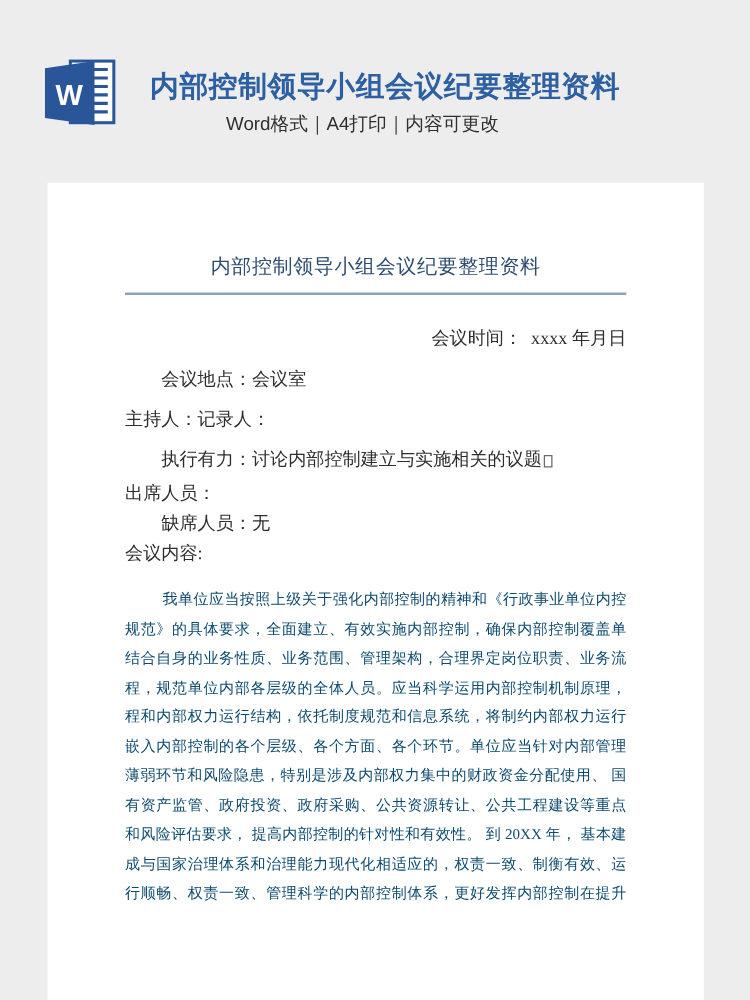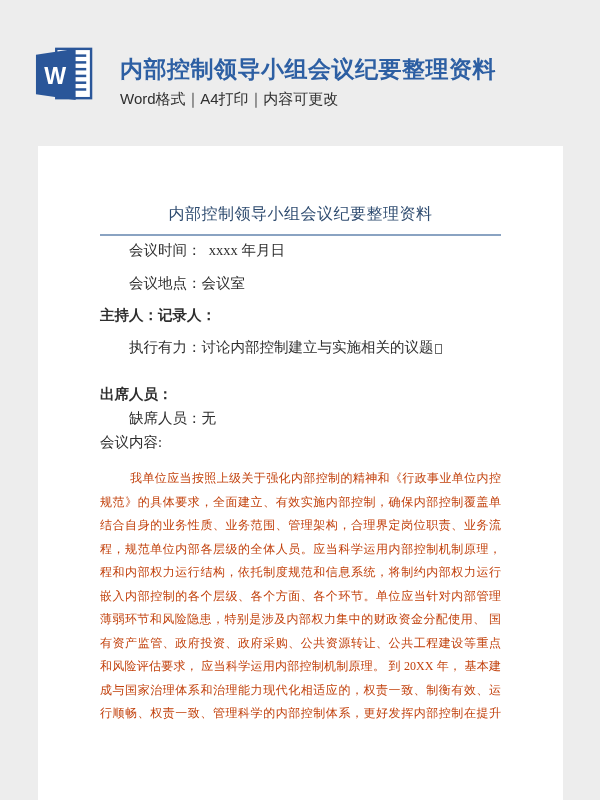--- a/index.html
+++ b/index.html
@@ -39,21 +39,21 @@
     color: #2d5fa3;
     letter-spacing: 0.5px;
     text-align: center;
     white-space: nowrap;
   }
   .header-subtitle {
     position: absolute;
     left: 120px;
     top: 90px;
     width: 340px;
-    text-align: left;
+    text-align: center;
     font-size: 15px;
     color: #2f2f2f;
     white-space: nowrap;
   }
   
   .page {
     margin: 0 37px 0 38px;
     background: #ffffff;
     min-height: 654px;
     padding: 55px 62px 24px 62px;
@@ -73,43 +73,43 @@
     height: 2px;
     background: #8aa3c2;
   }
   .info-line {
     font-size: 14.5px;
     line-height: 24px;
     white-space: pre-wrap;
     color: #2e2e2e;
   }
   .info-line.indent { text-indent: 29px; }
-  .mi-0 { margin-top: 2px; }
+  .mi-0 { margin-top: 23px; text-align: right; }
   .mi-1 { margin-top: 9px; }
-  .mi-2 { margin-top: 8px; font-weight: bold; }
+  .mi-2 { margin-top: 8px; }
   .mi-3 { margin-top: 8px; }
-  .mi-4 { margin-top: 23px; font-weight: bold; }
+  .mi-4 { margin-top: 3px; }
   .mi-5 { margin-top: 0px; }
   .mi-6 { margin-top: 0; }
   .missing-glyph {
     display: inline-block;
     width: 5px;
     height: 8px;
     border: 1px solid #6a6a6a;
     vertical-align: -2px;
     margin-left: 1px;
   }
   .body-para { margin-top: 13px; }
   .body-line {
     font-size: 12px;
     line-height: 23.5px;
     text-align: justify;
     text-align-last: justify;
     white-space: pre-wrap;
-    color: #c2410c;
+    color: #0c4a6e;
   }
   .body-line.first { text-indent: 30px; }
 </style>
 </head>
 <body>
 
 <div class="stage">
 
   <div class="header">
     <svg class="word-icon" viewBox="0 0 64 60" xmlns="http://www.w3.org/2000/svg" aria-hidden="true">
@@ -143,19 +143,19 @@
 
     <div class="body-para">
       <div class="body-line first">我单位应当按照上级关于强化内部控制的精神和《行政事业单位内控</div>
       <div class="body-line">规范》的具体要求，全面建立、有效实施内部控制，确保内部控制覆盖单</div>
       <div class="body-line">结合自身的业务性质、业务范围、管理架构，合理界定岗位职责、业务流</div>
       <div class="body-line">程，规范单位内部各层级的全体人员。应当科学运用内部控制机制原理，</div>
       <div class="body-line">程和内部权力运行结构，依托制度规范和信息系统，将制约内部权力运行</div>
       <div class="body-line">嵌入内部控制的各个层级、各个方面、各个环节。单位应当针对内部管理</div>
       <div class="body-line">薄弱环节和风险隐患，特别是涉及内部权力集中的财政资金分配使用、 国</div>
       <div class="body-line">有资产监管、政府投资、政府采购、公共资源转让、公共工程建设等重点</div>
-      <div class="body-line">和风险评估要求， 应当科学运用内部控制机制原理。 到 20XX 年， 基本建</div>
+      <div class="body-line">和风险评估要求， 提高内部控制的针对性和有效性。 到 20XX 年， 基本建</div>
       <div class="body-line">成与国家治理体系和治理能力现代化相适应的，权责一致、制衡有效、运</div>
       <div class="body-line">行顺畅、权责一致、管理科学的内部控制体系，更好发挥内部控制在提升</div>
     </div>
   </div>
 
 </div>
 
 </body></html>

